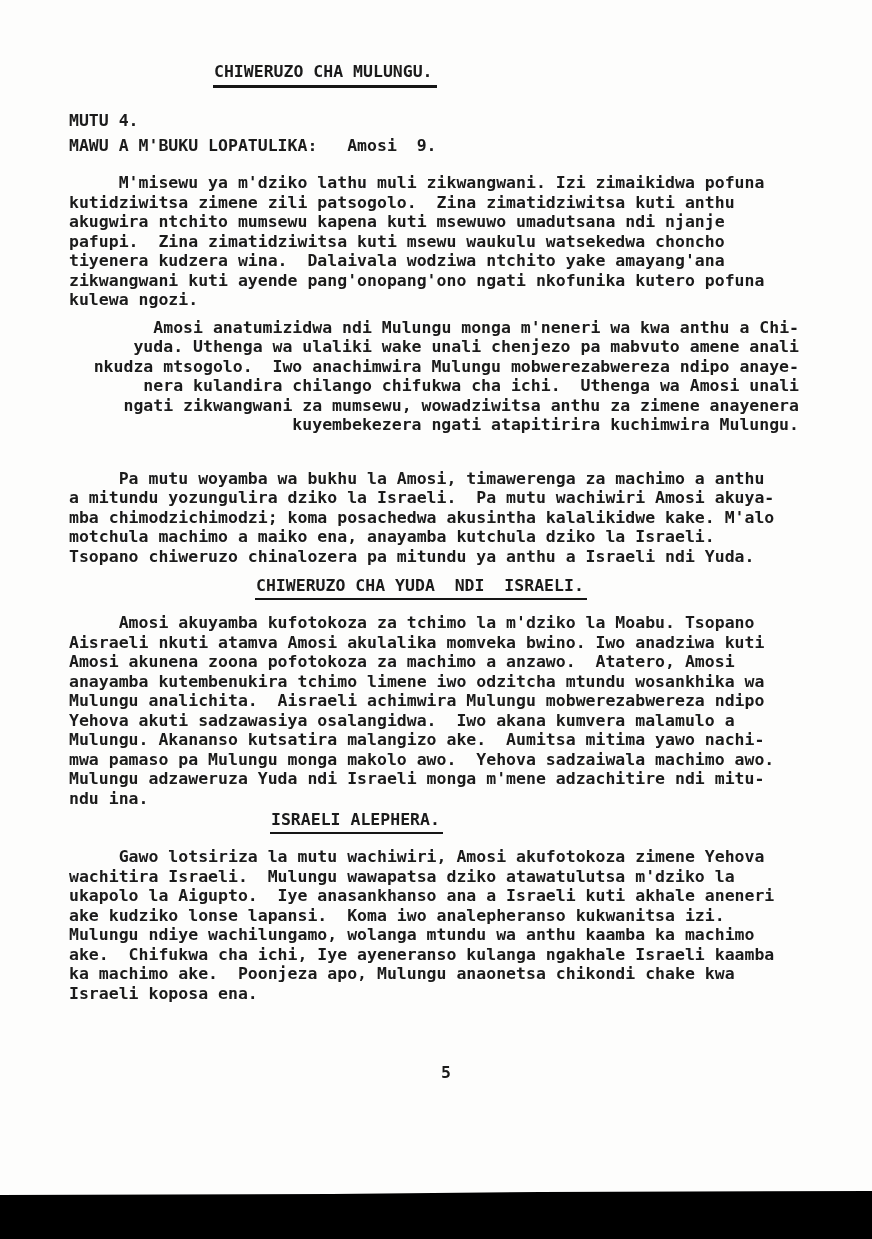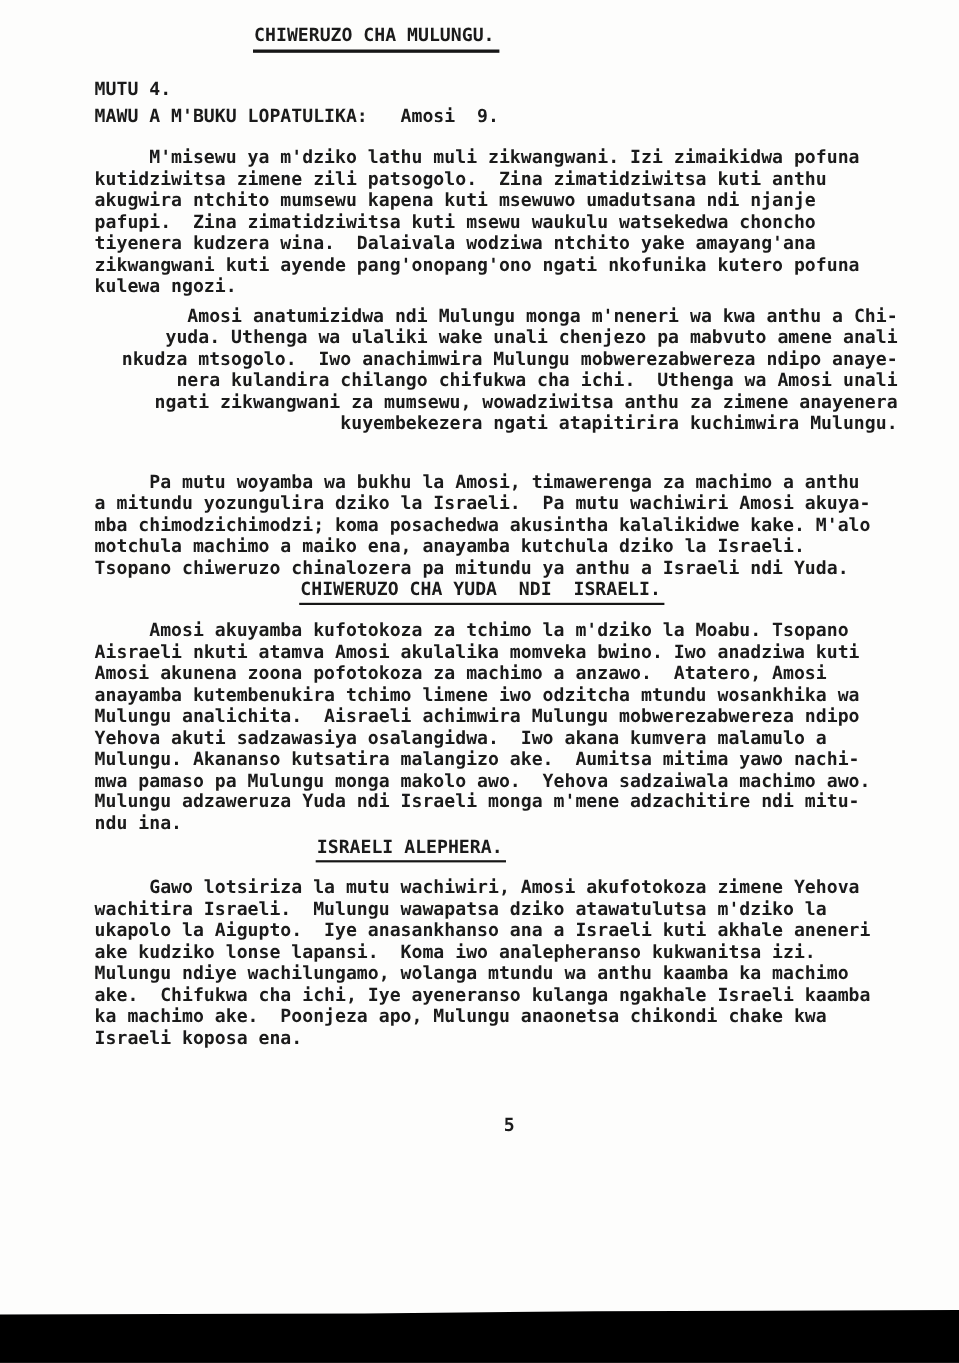--- a/index.html
+++ b/index.html
@@ -11,24 +11,24 @@
     background: #fdfdfc;
     overflow: hidden;
     color: #1b1b1b;
     font-family: "DejaVu Sans Mono", "Liberation Mono", monospace;
     font-weight: 700;
     font-size: 16.5px;
     line-height: 19.5px;
   }
   .content {
     position: absolute;
-    left: 86px;
+    left: 69px;
     top: 0;
     width: 730px;
-    padding-top: 22px;
+    padding-top: 62px;
   }
   .pre { white-space: pre; margin: 0; }
 
   .title-wrap { margin: 0 0 0 144px; }
   .doc-title {
     display: inline-block;
     white-space: pre;
     border-bottom: 3px solid #161616;
     padding: 0 4px 3px 1px;
     line-height: 20px;
@@ -50,21 +50,21 @@
     margin-top: -1px;
   }
 
   .para { white-space: pre; }
   .p1 { margin-top: 18px; }
   .p2 { margin-top: 8px; text-align: right; }
   .p3 { margin-top: 34px; }
   .p4 { margin-top: 13px; }
   .p5 { margin-top: 13px; }
 
-  .h2wrap { margin: 0 0 0 186px; }
+  .h2wrap { margin: 10px 0 0 186px; }
   .h3wrap { margin: 2px 0 12px 201px; }
   .sec-heading {
     display: inline-block;
     white-space: pre;
     border-bottom: 2px solid #161616;
     padding: 0 3px 2px 1px;
     line-height: 20px;
   }
 
   .page-number { margin-top: 60px; padding-left: 372px; white-space: pre; }

